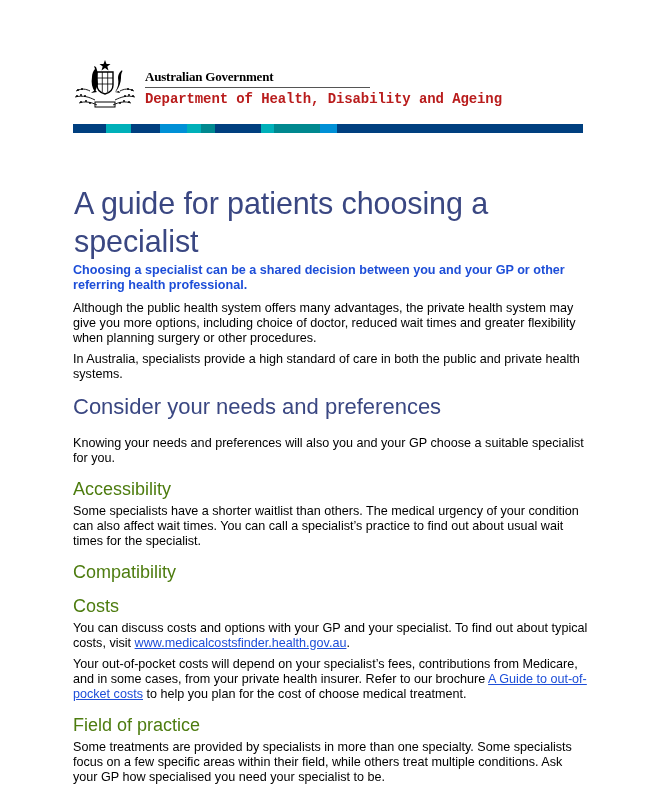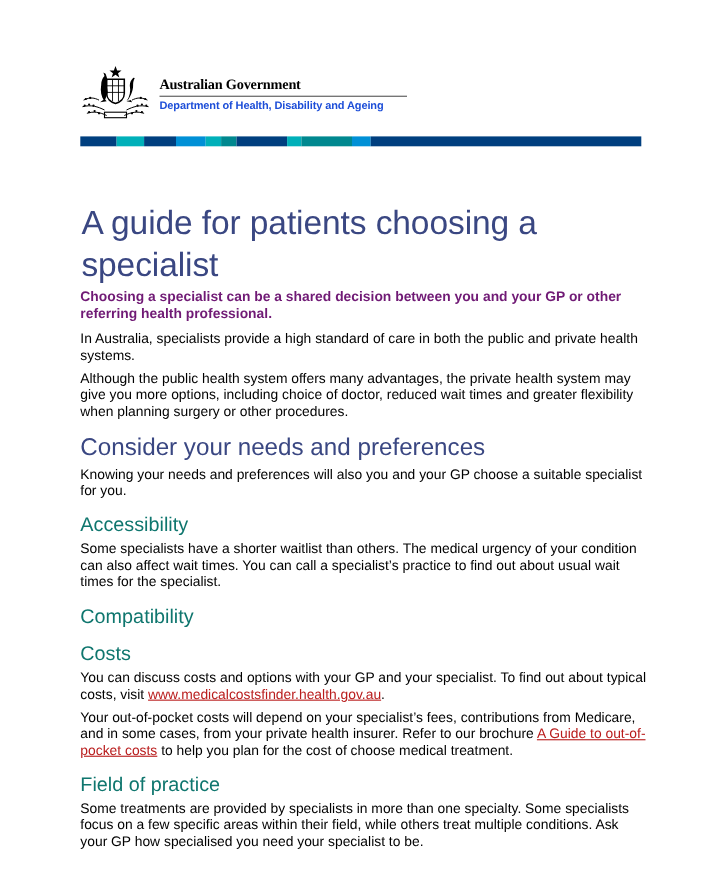--- a/index.html
+++ b/index.html
@@ -3,33 +3,33 @@
   <meta charset="utf-8">
   <style>
     html, body { margin: 0; padding: 0; background: #ffffff; }
     body { width: 645px; height: 792px; position: relative; overflow: hidden;
            font-family: "Liberation Sans", sans-serif; color: #000; }
     .header { position: absolute; left: 73px; top: 57px; width: 310px; height: 58px; text-align: center; }
     .crest { position: absolute; left: 0; top: 2px; width: 64px; height: 52px; }
     .gov-name { position: absolute; left: 72px; top: 12px; font-family: "Liberation Serif", serif;
                 font-weight: bold; font-size: 13px; letter-spacing: -0.2px; color: #000; white-space: nowrap; }
     .gov-rule { position: absolute; left: 72px; top: 30px; width: 225px; height: 1px; background: #555; }
-    .dept-name { position: absolute; left: 72px; top: 34px; font-family: Liberation Sans, sans-serif;
-                 font-weight: bold; font-size: 10px; letter-spacing: -0.1px; color: #1d4ed8; white-space: nowrap; }
+    .dept-name { position: absolute; left: 72px; top: 34px; font-family: Liberation Mono, monospace;
+                 font-weight: bold; font-size: 14px; letter-spacing: -0.1px; color: #b91c1c; white-space: nowrap; }
 
     .bar { position: absolute; left: 73px; top: 124px; width: 510px; height: 9px; display: flex; }
     .bar span { display: block; height: 100%; }
 
     .content { position: absolute; left: 73px; top: 183px; width: 515px; }
     h1.title { margin: 1px; font-weight: normal; font-size: 30.5px; line-height: 38px; color: #3a4782; letter-spacing: -0.1px; }
     p { margin: 0 0 6px 0; font-size: 12.6px; line-height: 15px; }
-    p.intro { font-weight: bold; color: #701a75; margin-top: 3px; margin-bottom: 8px; }
-    h2 { margin: 12px 0 4px 0; font-weight: normal; font-size: 22px; line-height: 26px; color: #3a4782; }
-    h3 { margin: 12px 0 4px 0; font-weight: normal; font-size: 18px; line-height: 22px; color: #0f766e; }
-    a { color: #b91c1c; text-decoration: underline; }
+    p.intro { font-weight: bold; color: #1d4ed8; margin-top: 3px; margin-bottom: 8px; }
+    h2 { margin: 12px 0 16px 0; font-weight: normal; font-size: 22px; line-height: 26px; color: #3a4782; }
+    h3 { margin: 12px 0 4px 0; font-weight: normal; font-size: 18px; line-height: 22px; color: #4d7c0f; }
+    a { color: #1d4ed8; text-decoration: underline; }
   </style>
 </head>
 <body>
 
 <div class="header">
   <svg class="crest" viewBox="0 0 64 52">
 
     <polygon points="32,1 33.5,5 37.5,5 34.3,7.5 35.5,11.5 32,9 28.5,11.5 29.7,7.5 26.5,5 30.5,5" fill="#000"></polygon>
 
     <path d="M24,13 h16 v13 c0,5 -4,8 -8,9 c-4,-1 -8,-4 -8,-9 z" fill="none" stroke="#000" stroke-width="1.4"></path>
@@ -81,22 +81,22 @@
     <span style="width: 46px; background: rgb(0, 63, 127);"></span>
     <span style="width: 13px; background: rgb(0, 176, 185);"></span>
     <span style="width: 46px; background: rgb(0, 136, 143);"></span>
     <span style="width: 17px; background: rgb(0, 144, 214);"></span>
     <span style="width: 246px; background: rgb(0, 63, 127);"></span>
   </div>
 
 <div class="content">
   <h1 class="title">A guide for patients choosing a specialist</h1>
   <p class="intro">Choosing a specialist can be a shared decision between you and your GP or other referring health professional.</p>
+  <p>Although the public health system offers many advantages, the private health system may give you more options, including choice of doctor, reduced wait times and greater flexibility when planning surgery or other procedures.</p>
   <p>In Australia, specialists provide a high standard of care in both the public and private health systems.</p>
-  <p>Although the public health system offers many advantages, the private health system may give you more options, including choice of doctor, reduced wait times and greater flexibility when planning surgery or other procedures.</p>
 
   <h2>Consider your needs and preferences</h2>
   <p>Knowing your needs and preferences will also you and your GP choose a suitable specialist for you.</p>
 
   <h3>Accessibility</h3>
   <p>Some specialists have a shorter waitlist than others. The medical urgency of your condition can also affect wait times. You can call a specialist’s practice to find out about usual wait times for the specialist.</p>
 
   <h3>Compatibility</h3>
 
   <h3>Costs</h3>

